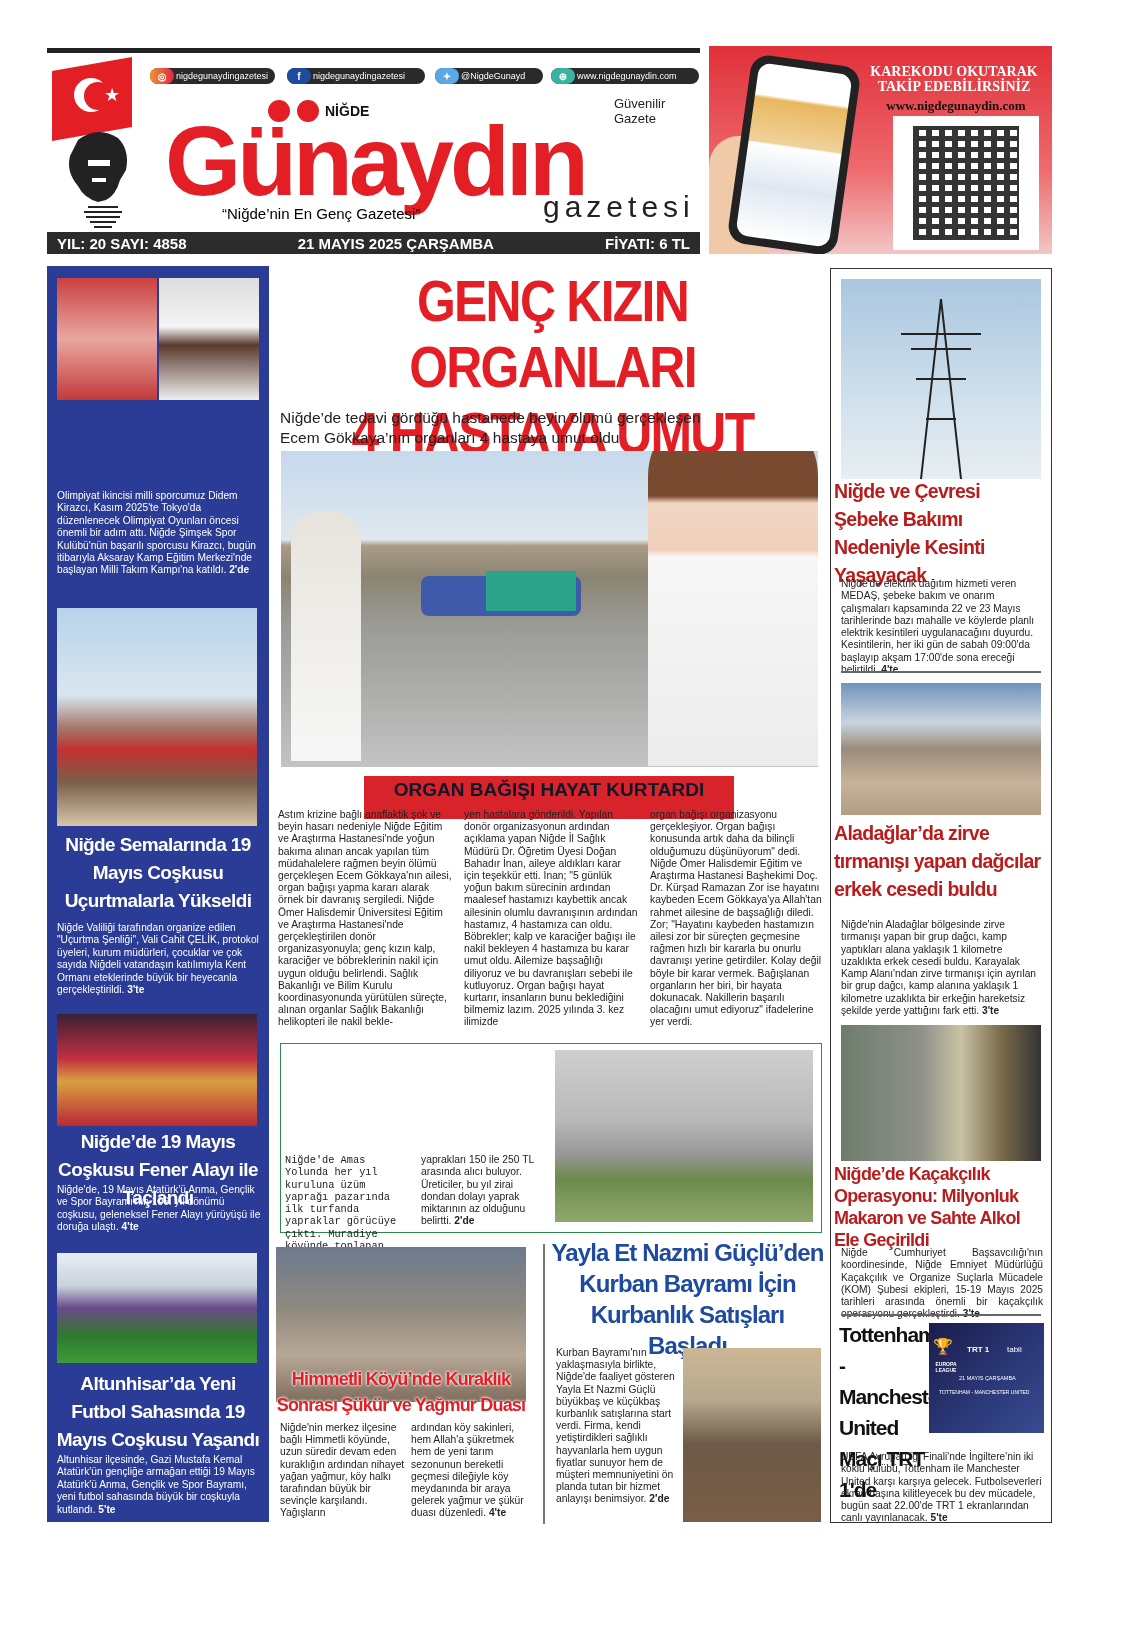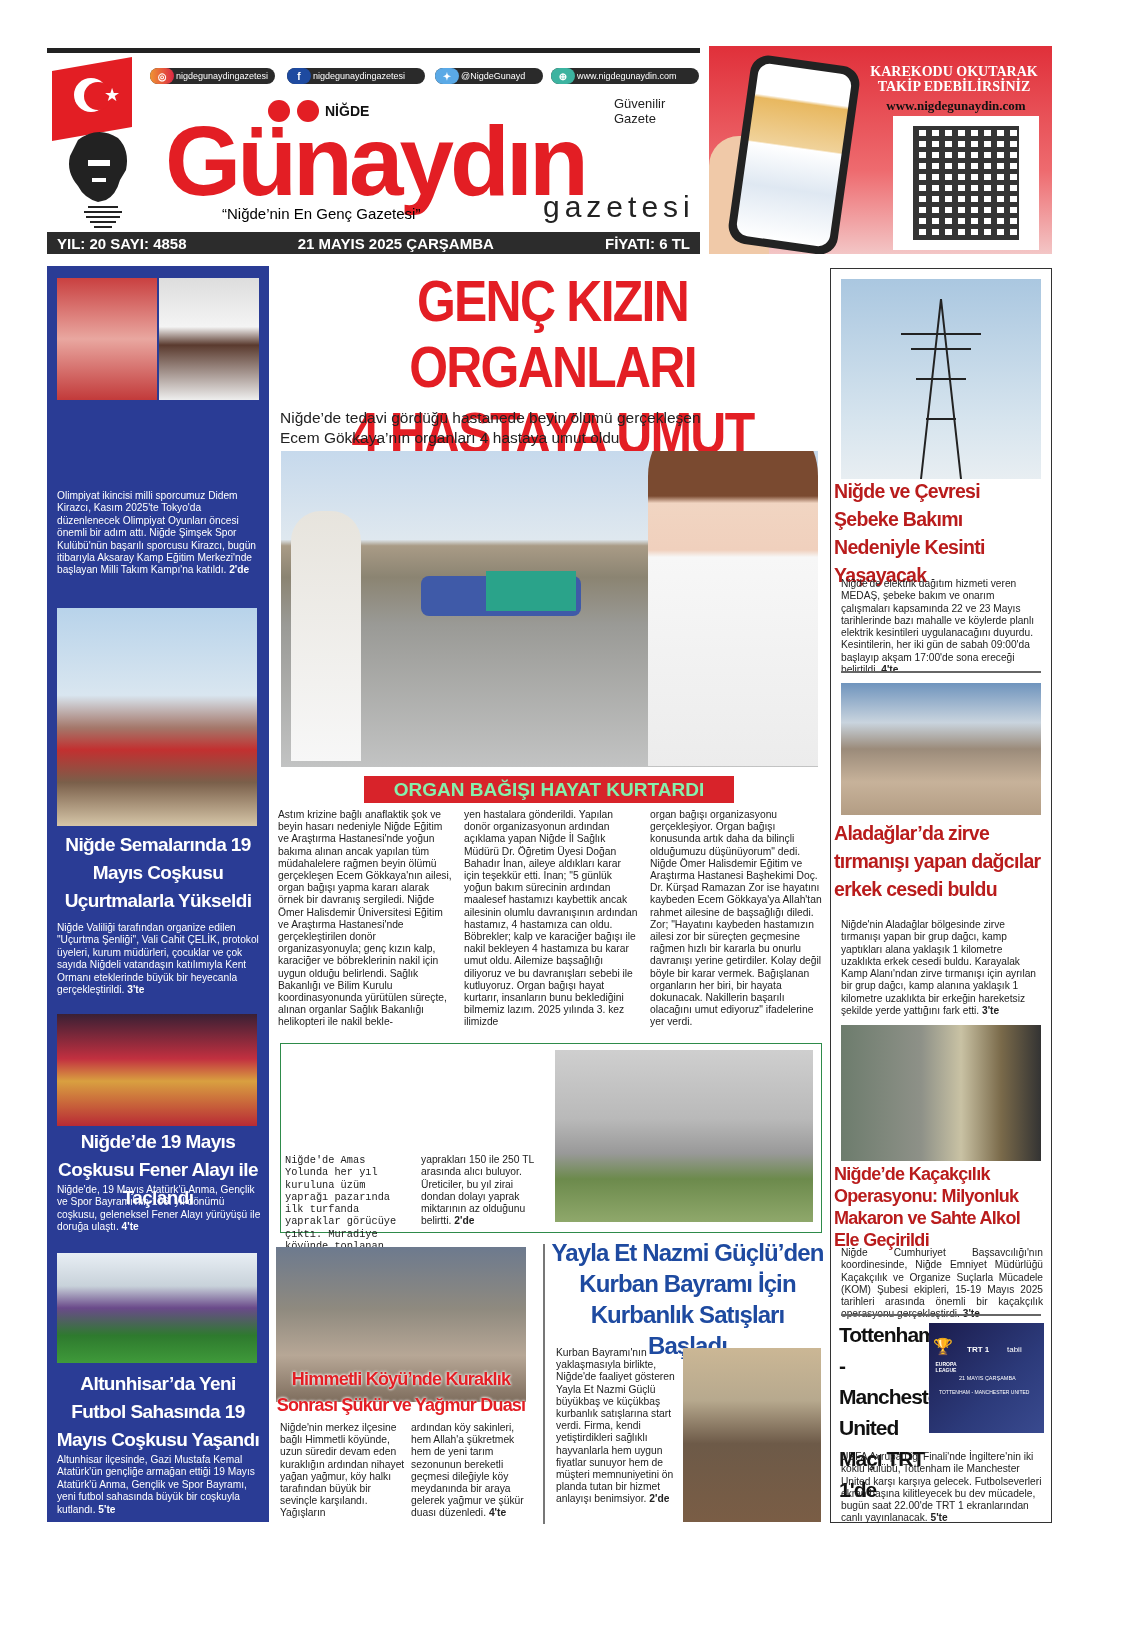--- a/index.html
+++ b/index.html
@@ -37,21 +37,21 @@
   .leftcol { left: 47px; top: 266px; width: 222px; height: 1256px; background: #2a3c95; }
   .lc-img { position: absolute; left: 10px; background: #ccc; }
   .lc-title { position: absolute; left: 6px; width: 210px; text-align: center; color: #fff; font-weight: bold; font-size: 19px; line-height: 28px; letter-spacing: -0.6px; font-family: "Liberation Sans", sans-serif; }
   .lc-body { position: absolute; left: 10px; width: 205px; color: #fff; font-size: 10.2px; line-height: 12.4px; }
   .ref { font-weight: bold; }
 
   
   .headline { left: 280px; top: 268px; width: 545px; text-align: center; color: #e31e24; font-family: "Liberation Sans", sans-serif; font-weight: bold; font-size: 58px; line-height: 66px; letter-spacing: -2px; transform: scaleX(0.86); transform-origin: center top; }
   .subhead { left: 280px; top: 408px; width: 440px; font-size: 15.5px; line-height: 20px; color: #222; }
   .mainphoto { left: 281px; top: 451px; width: 537px; height: 316px; background: linear-gradient(180deg, #c6d9ec 0%, #dfe8ef 28%, #a99b86 30%, #8b8472 40%, #9a9a96 55%, #c2c3c3 100%); overflow: hidden; }
-  .organ-bar { left: 364px; top: 776px; width: 370px; height: 27px; background: #d8232a; color: #86efac; font-size: 19px; font-weight: bold; text-align: center; line-height: 27px; }
+  .organ-bar { left: 364px; top: 776px; width: 370px; height: 43px; background: #d8232a; color: #0f172a; font-size: 19px; font-weight: bold; text-align: center; line-height: 27px; }
   .col3 { top: 809px; font-size: 10.3px; line-height: 12.2px; color: #222; width: 175px; }
 
   .yaprak-box { left: 280px; top: 1043px; width: 542px; height: 190px; border: 1.5px solid #2e8b4a; }
   .yaprak-title { position: absolute; left: 4px; top: 4px; width: 262px; text-align: center; color: #0f8a3a; font-weight: bold; font-size: 25px; line-height: 33px; letter-spacing: -0.8px; }
   .yaprak-body { position: absolute; top: 110px; width: 125px; font-size: 10.3px; line-height: 12.3px; color: #222; }
   .yaprak-photo { position: absolute; left: 274px; top: 6px; width: 258px; height: 172px; background: linear-gradient(180deg,#cfcfcf 0%,#b9b9b9 40%,#999 60%, #6c8a4c 75%, #8fa86b 100%); }
 
   .himmetli-photo { left: 276px; top: 1247px; width: 250px; height: 155px; background: linear-gradient(180deg,#6d7a8e 0%, #8f8a7f 40%, #b7a796 70%, #7e6d5d 100%); }
   .himmetli-title { left: 272px; top: 1366px; width: 258px; text-align: center; color: #e31e24; font-weight: bold; font-size: 18px; line-height: 26px; letter-spacing: -0.8px; text-shadow: 0 0 3px #fff, 0 0 3px #fff; }
   .himmetli-body { top: 1422px; width: 125px; font-size: 10.3px; line-height: 12.2px; color: #222; }

